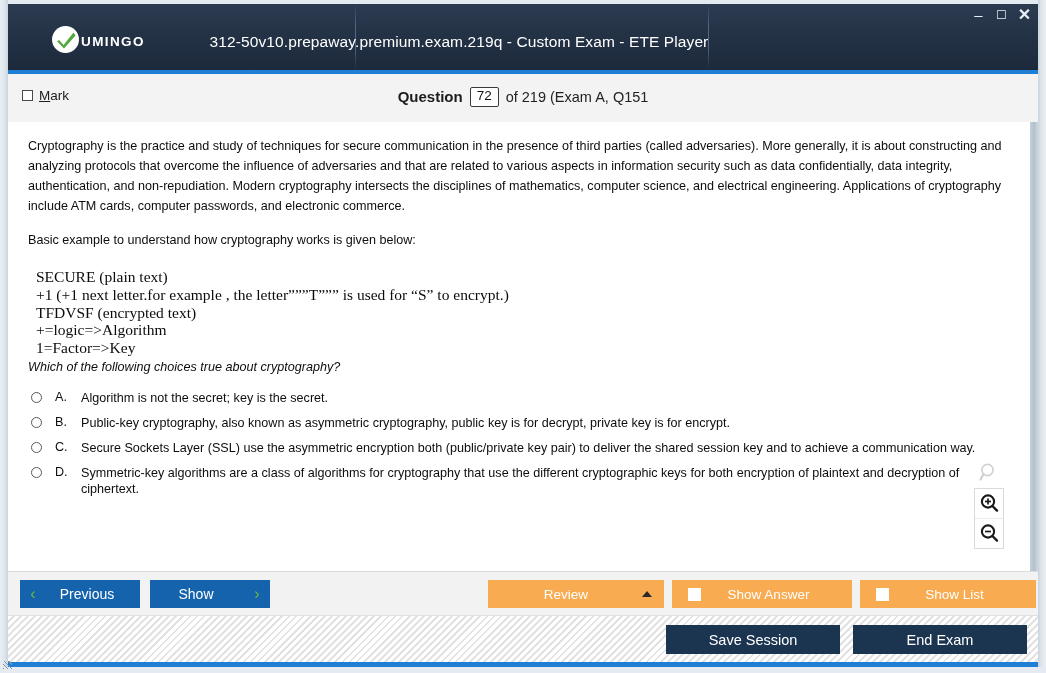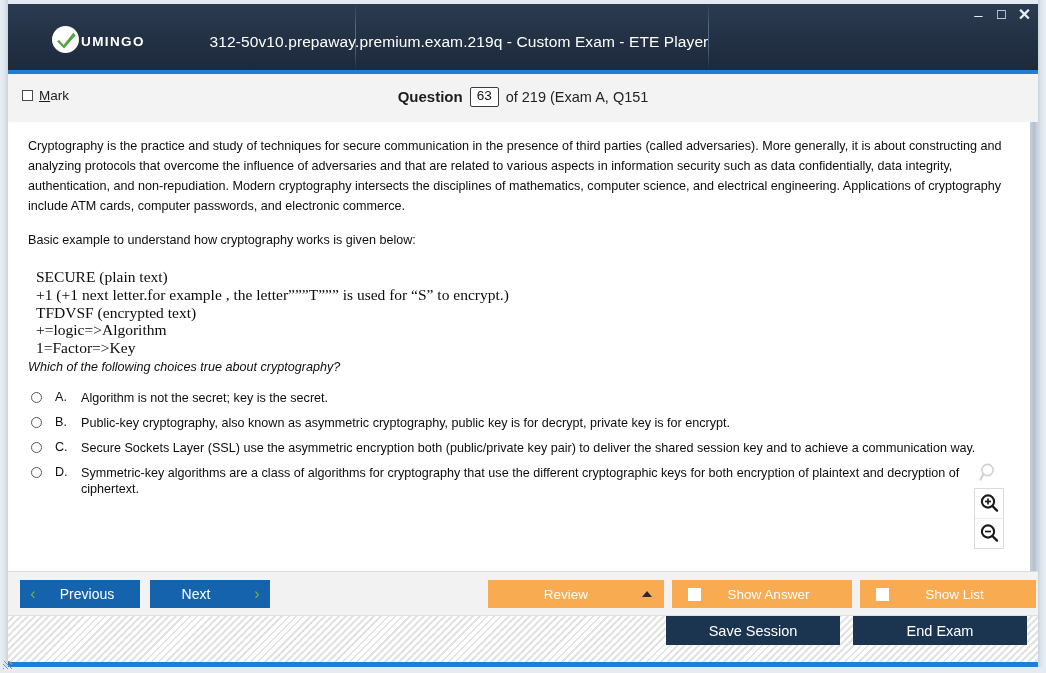--- a/index.html
+++ b/index.html
@@ -354,21 +354,21 @@
     background-image: repeating-linear-gradient(
       135deg,
       #ffffff 0px, #ffffff 3px,
       #e2e2e2 3px, #e2e2e2 5px
     );
     border-top: 1px solid #e0e0e0;
     box-sizing: border-box;
   }
   .dark-btn {
     position: absolute;
-    top: 0; height: 29px;
+    top: 9px; height: 29px;
     background: #1b3551;
     border: none;
     color: #ffffff;
     font-size: 14.5px;
     font-family: "Liberation Sans", sans-serif;
     cursor: default;
   }
   #save-session-button { left: 658px; width: 174px; }
   #end-exam-button { left: 845px; width: 174px; }
 
@@ -425,21 +425,21 @@
 
   <div id="question-header">
 
     <div id="mark-control">
       <div id="mark-checkbox"></div>
       <div id="mark-label"><span class="accesskey">M</span><span>ark</span></div>
     </div>
 
     <div id="question-counter">
       <span id="question-word">Question</span>
-      <span id="question-number-box">63</span>
+      <span id="question-number-box">72</span>
       <span id="question-of">of 219 (Exam A, Q151</span>
     </div>
 
   </div>
 
   <div id="content-area">
 
     <div id="content-inner">
 
       <p class="para" id="intro-paragraph">Cryptography is the practice and study of techniques for secure communication in the presence of third parties (called adversaries). More generally, it is about constructing and analyzing protocols that overcome the influence of adversaries and that are related to various aspects in information security such as data confidentially, data integrity, authentication, and non-repudiation. Modern cryptography intersects the disciplines of mathematics, computer science, and electrical engineering. Applications of cryptography include ATM cards, computer passwords, and electronic commerce.</p>
@@ -516,21 +516,21 @@
   </div>
 
   <div id="button-toolbar">
 
     <button class="nav-btn" id="previous-button">
       <span class="chev">‹</span>
       <span class="nav-label">Previous</span>
     </button>
 
     <button class="nav-btn" id="next-button">
-      <span class="nav-label">Next</span>
+      <span class="nav-label">Show</span>
       <span class="chev">›</span>
     </button>
 
     <button class="orange-btn" id="review-button">
       <span class="orange-label">Review</span>
       <span id="review-caret">
           <span class="caret-up"></span>
         </span>
     </button>
 

